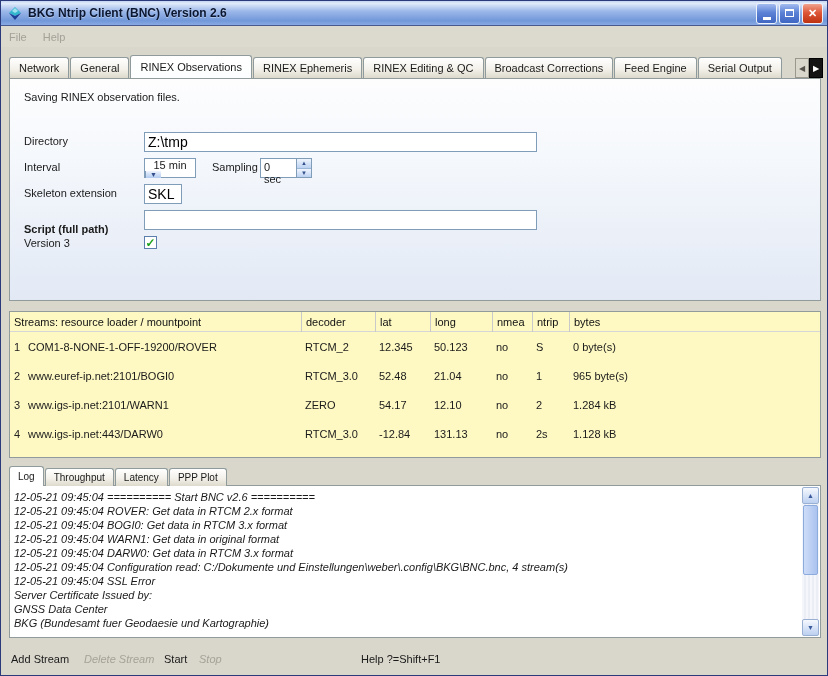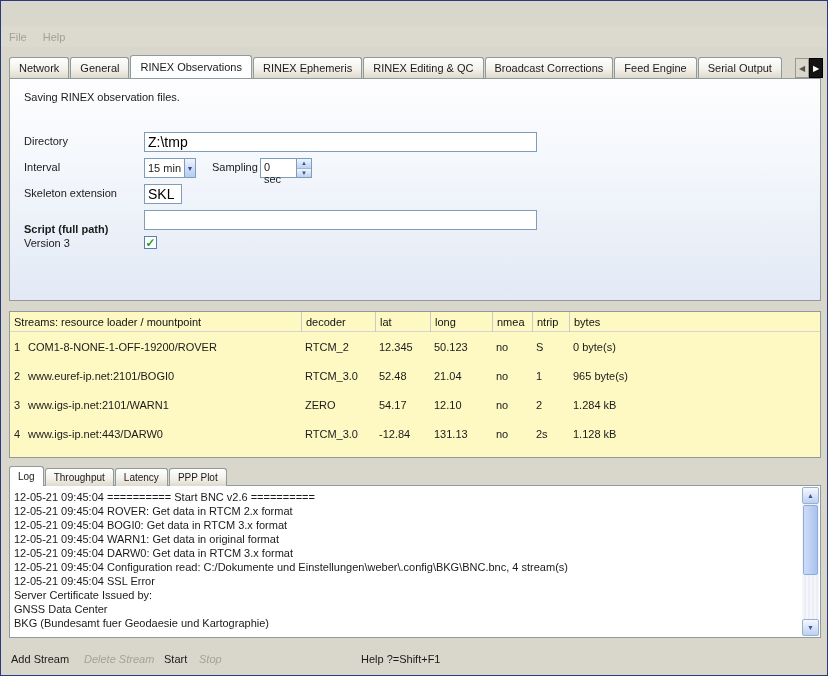--- a/index.html
+++ b/index.html
@@ -80,21 +80,21 @@
 
   
   .btabs { position:absolute; top:464px; left:8px; height:21px; display:flex; align-items:flex-end; z-index:2; }
   .btabs .tab { height:18px; padding:0 8px; font-size:10px; }
   .btabs .tab.active { height:20px; background:#fff; }
 
   
   .logbox { position:absolute; top:484px; left:8px; width:812px; height:153px;
     background:#fff; border:1px solid #919b9c; }
   .logtext { position:absolute; top:4px; left:4px; right:20px; bottom:2px; overflow:hidden; }
-  .logline { line-height:14px; white-space:nowrap; }
+  .logline { line-height:14px; white-space:nowrap;font-style:italic; }
   .vscroll { position:absolute; top:1px; right:1px; bottom:1px; width:17px;
     background:repeating-linear-gradient(90deg,#f4f6fb 0 2px,#eceef5 2px 4px); }
   .vbtn { position:absolute; left:0; width:17px; height:17px;
     background:linear-gradient(180deg,#f6f9fe 0%,#d3e0f6 60%,#bcd0f0 100%);
     border:1px solid #9ab0d2; border-radius:2px; display:flex; align-items:center; justify-content:center;
     color:#3a5a9b; font-size:7px; }
   .vbtn.up { top:0; }
   .vbtn.down { bottom:0; }
   .vthumb { position:absolute; left:1px; top:18px; width:15px; height:70px;
     background:linear-gradient(90deg,#cddcf8 0%,#bdd0f3 50%,#aac2ee 100%);
@@ -103,20 +103,37 @@
   
   .bottombar { position:absolute; left:0; right:0; bottom:0; height:30px; }
   .bbtn { position:absolute; top:8px; white-space:nowrap; cursor:default; }
   .bbtn.disabled { color:#a5a299;font-style:italic; }
 </style>
 </head>
 <body>
 
 <div class="window">
 
+  <div class="titlebar">
+    <svg class="app-icon" viewBox="0 0 16 16">
+      <polygon points="2,8 8,2 14,8 8,11" fill="#35b6cf"></polygon>
+      <polygon points="2,8 8,11 14,8 8,15" fill="#1c3e96"></polygon>
+      <polygon points="5,6 8,3 11,6 8,8" fill="#9fe2ee"></polygon>
+    </svg>
+    <span class="title-text">BKG Ntrip Client (BNC) Version 2.6</span>
+    <div class="win-btn minmax">
+        <span class="glyph-min"></span>
+      </div>
+    <div class="win-btn minmax">
+        <span class="glyph-max"></span>
+      </div>
+    <div class="win-btn close">
+        <span class="glyph-close">✕</span>
+      </div>
+  </div>
 
   <div class="menubar">
     <span class="menu-item">File</span>
     <span class="menu-item">Help</span>
   </div>
 
   <div class="tabbar">
     <div class="tab">
         <span>Network</span>
       </div>
@@ -151,21 +168,21 @@
       </div>
   </div>
 
   <div class="panel">
     <div class="desc">Saving RINEX observation files.</div>
 
     <span class="flabel" style="top:56px;">Directory</span>
     <input class="input" style="top: 53px; left: 134px; width: 393px;" value="Z:\tmp">
 
     <span class="flabel" style="top:82px;">Interval</span>
-    <div class="combo" style="top:79px; left:134px; width:52px;">
+    <div class="combo" style="top:79px; left:134px; width:52px;flex-direction:column;">
       <span class="val">15 min</span>
       <span class="arrowcol">▼</span>
     </div>
     <span class="flabel" style="top:82px; left:202px;">Sampling</span>
     <div class="spin" style="top:79px; left:250px; width:52px;">
       <span class="val">0 sec</span>
       <span class="btns">
         <div>▲</div>
         <div>▼</div>
       </span>

